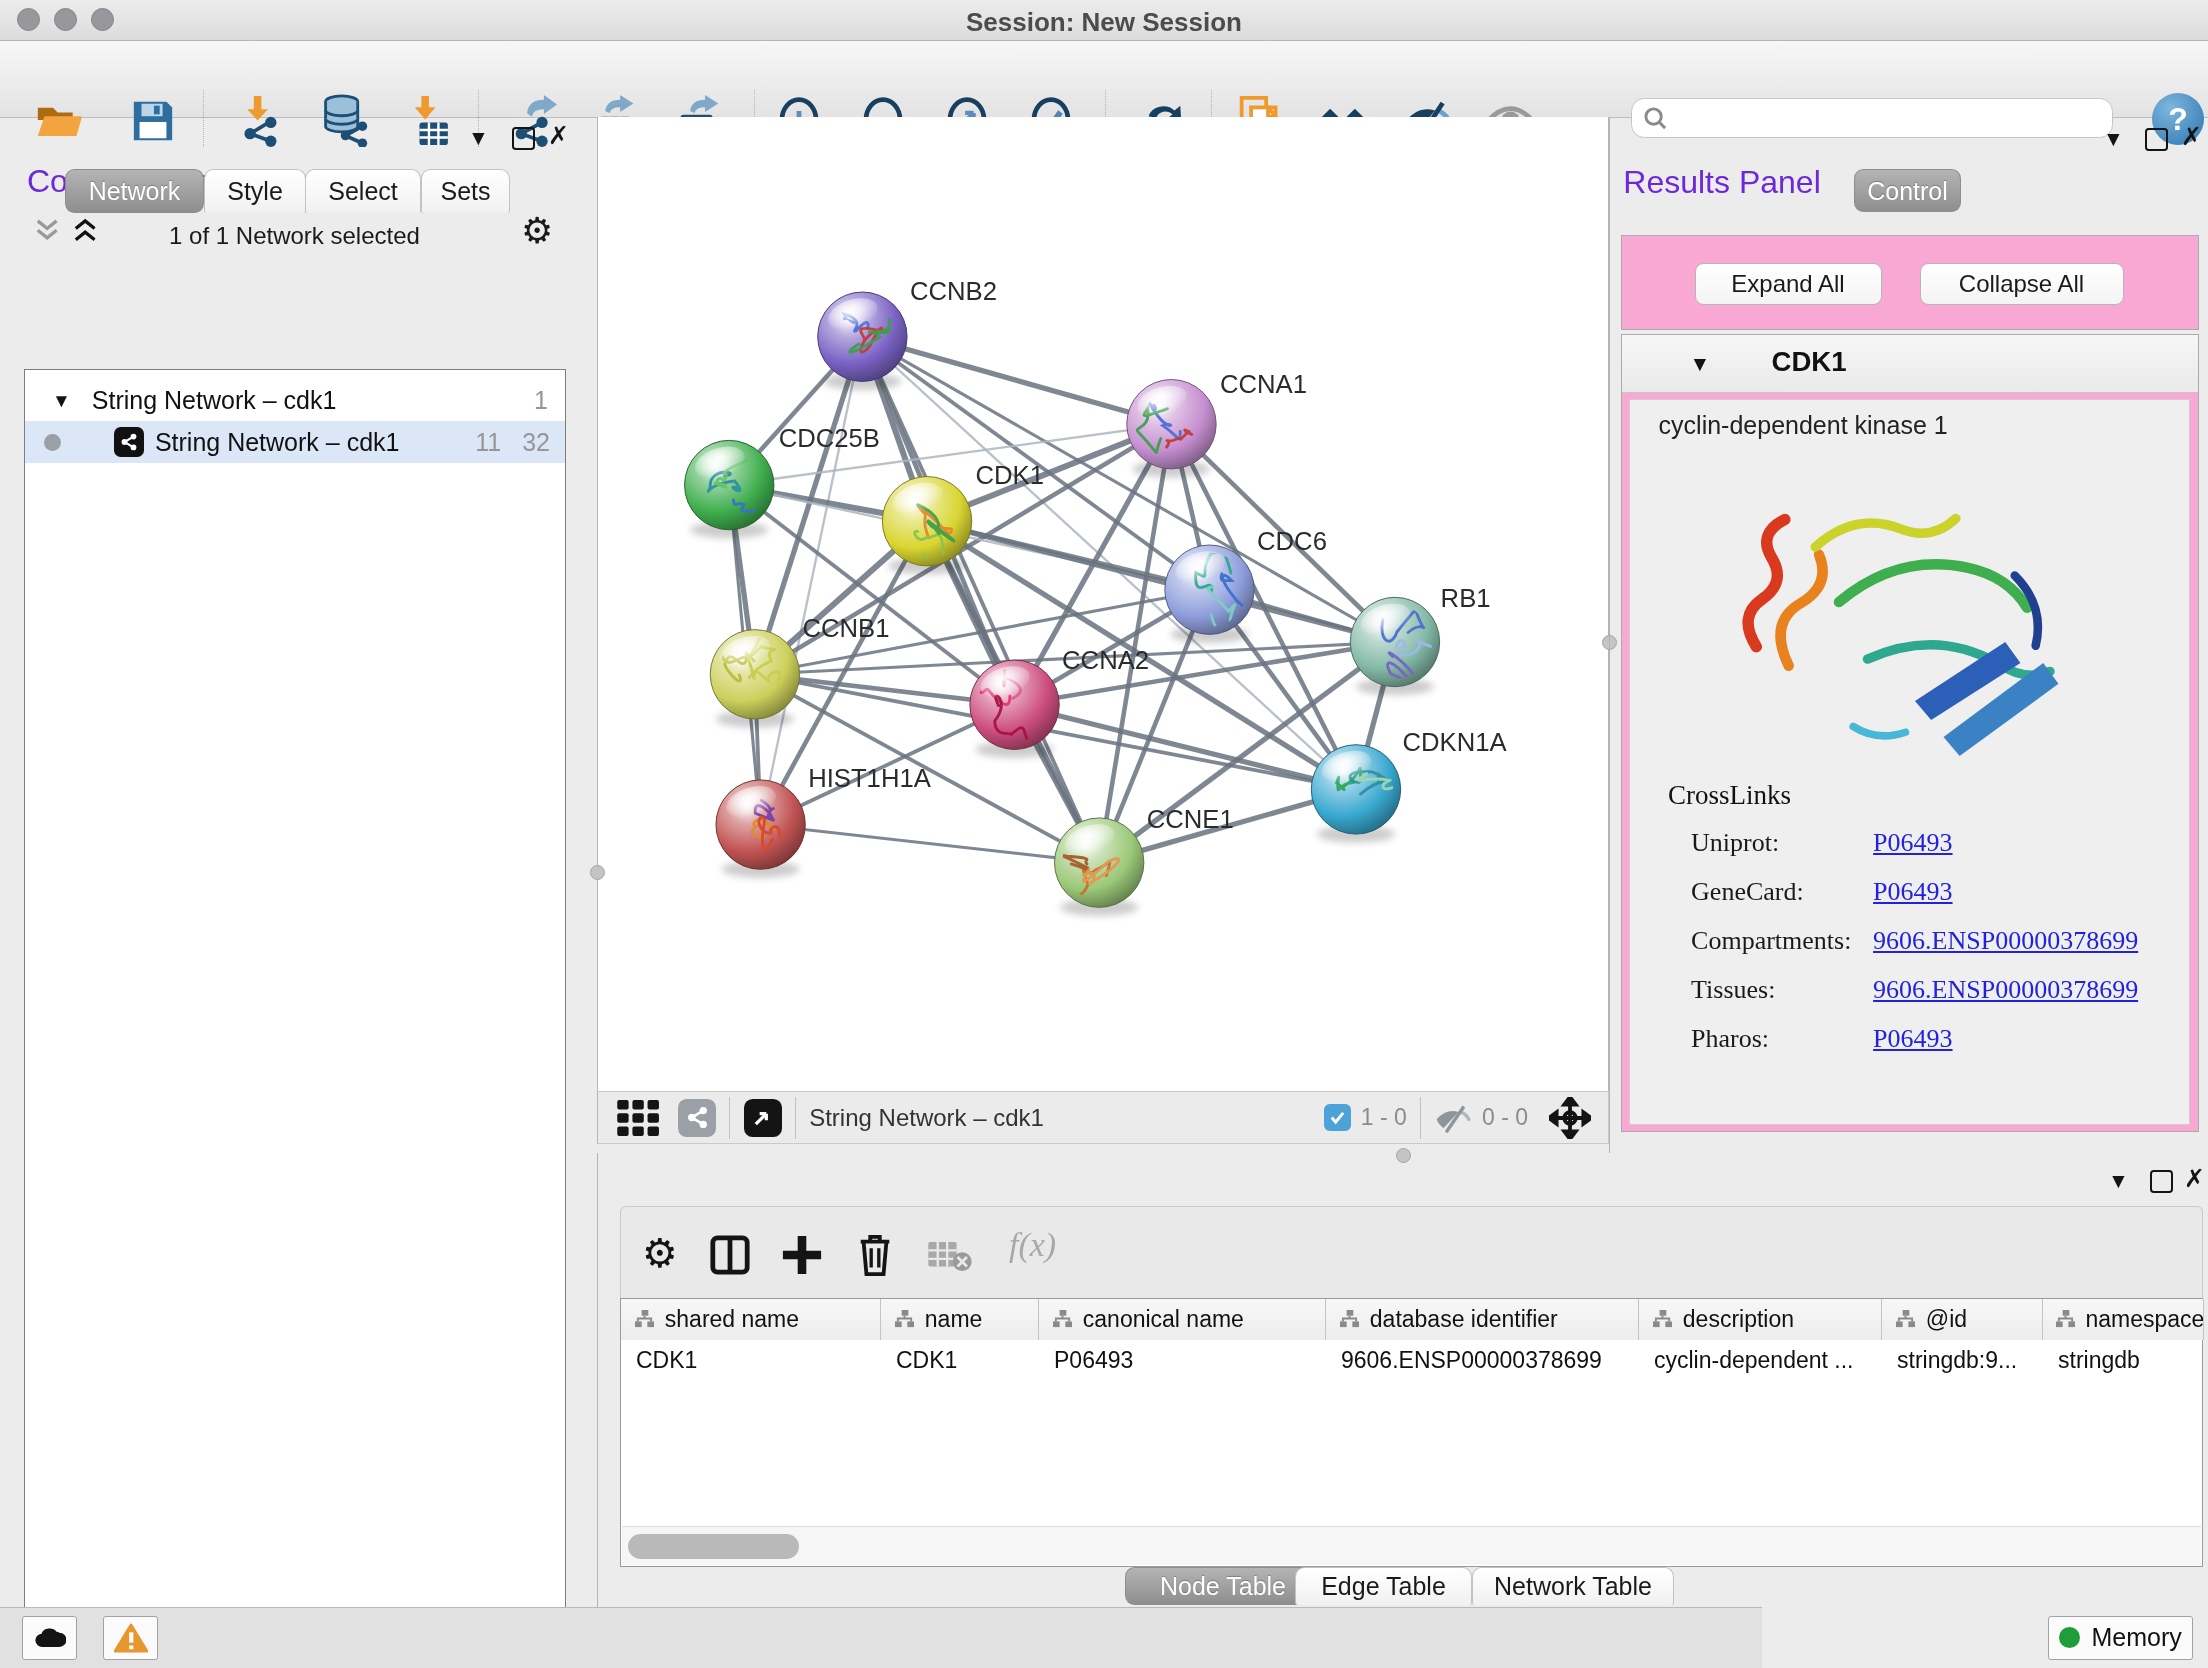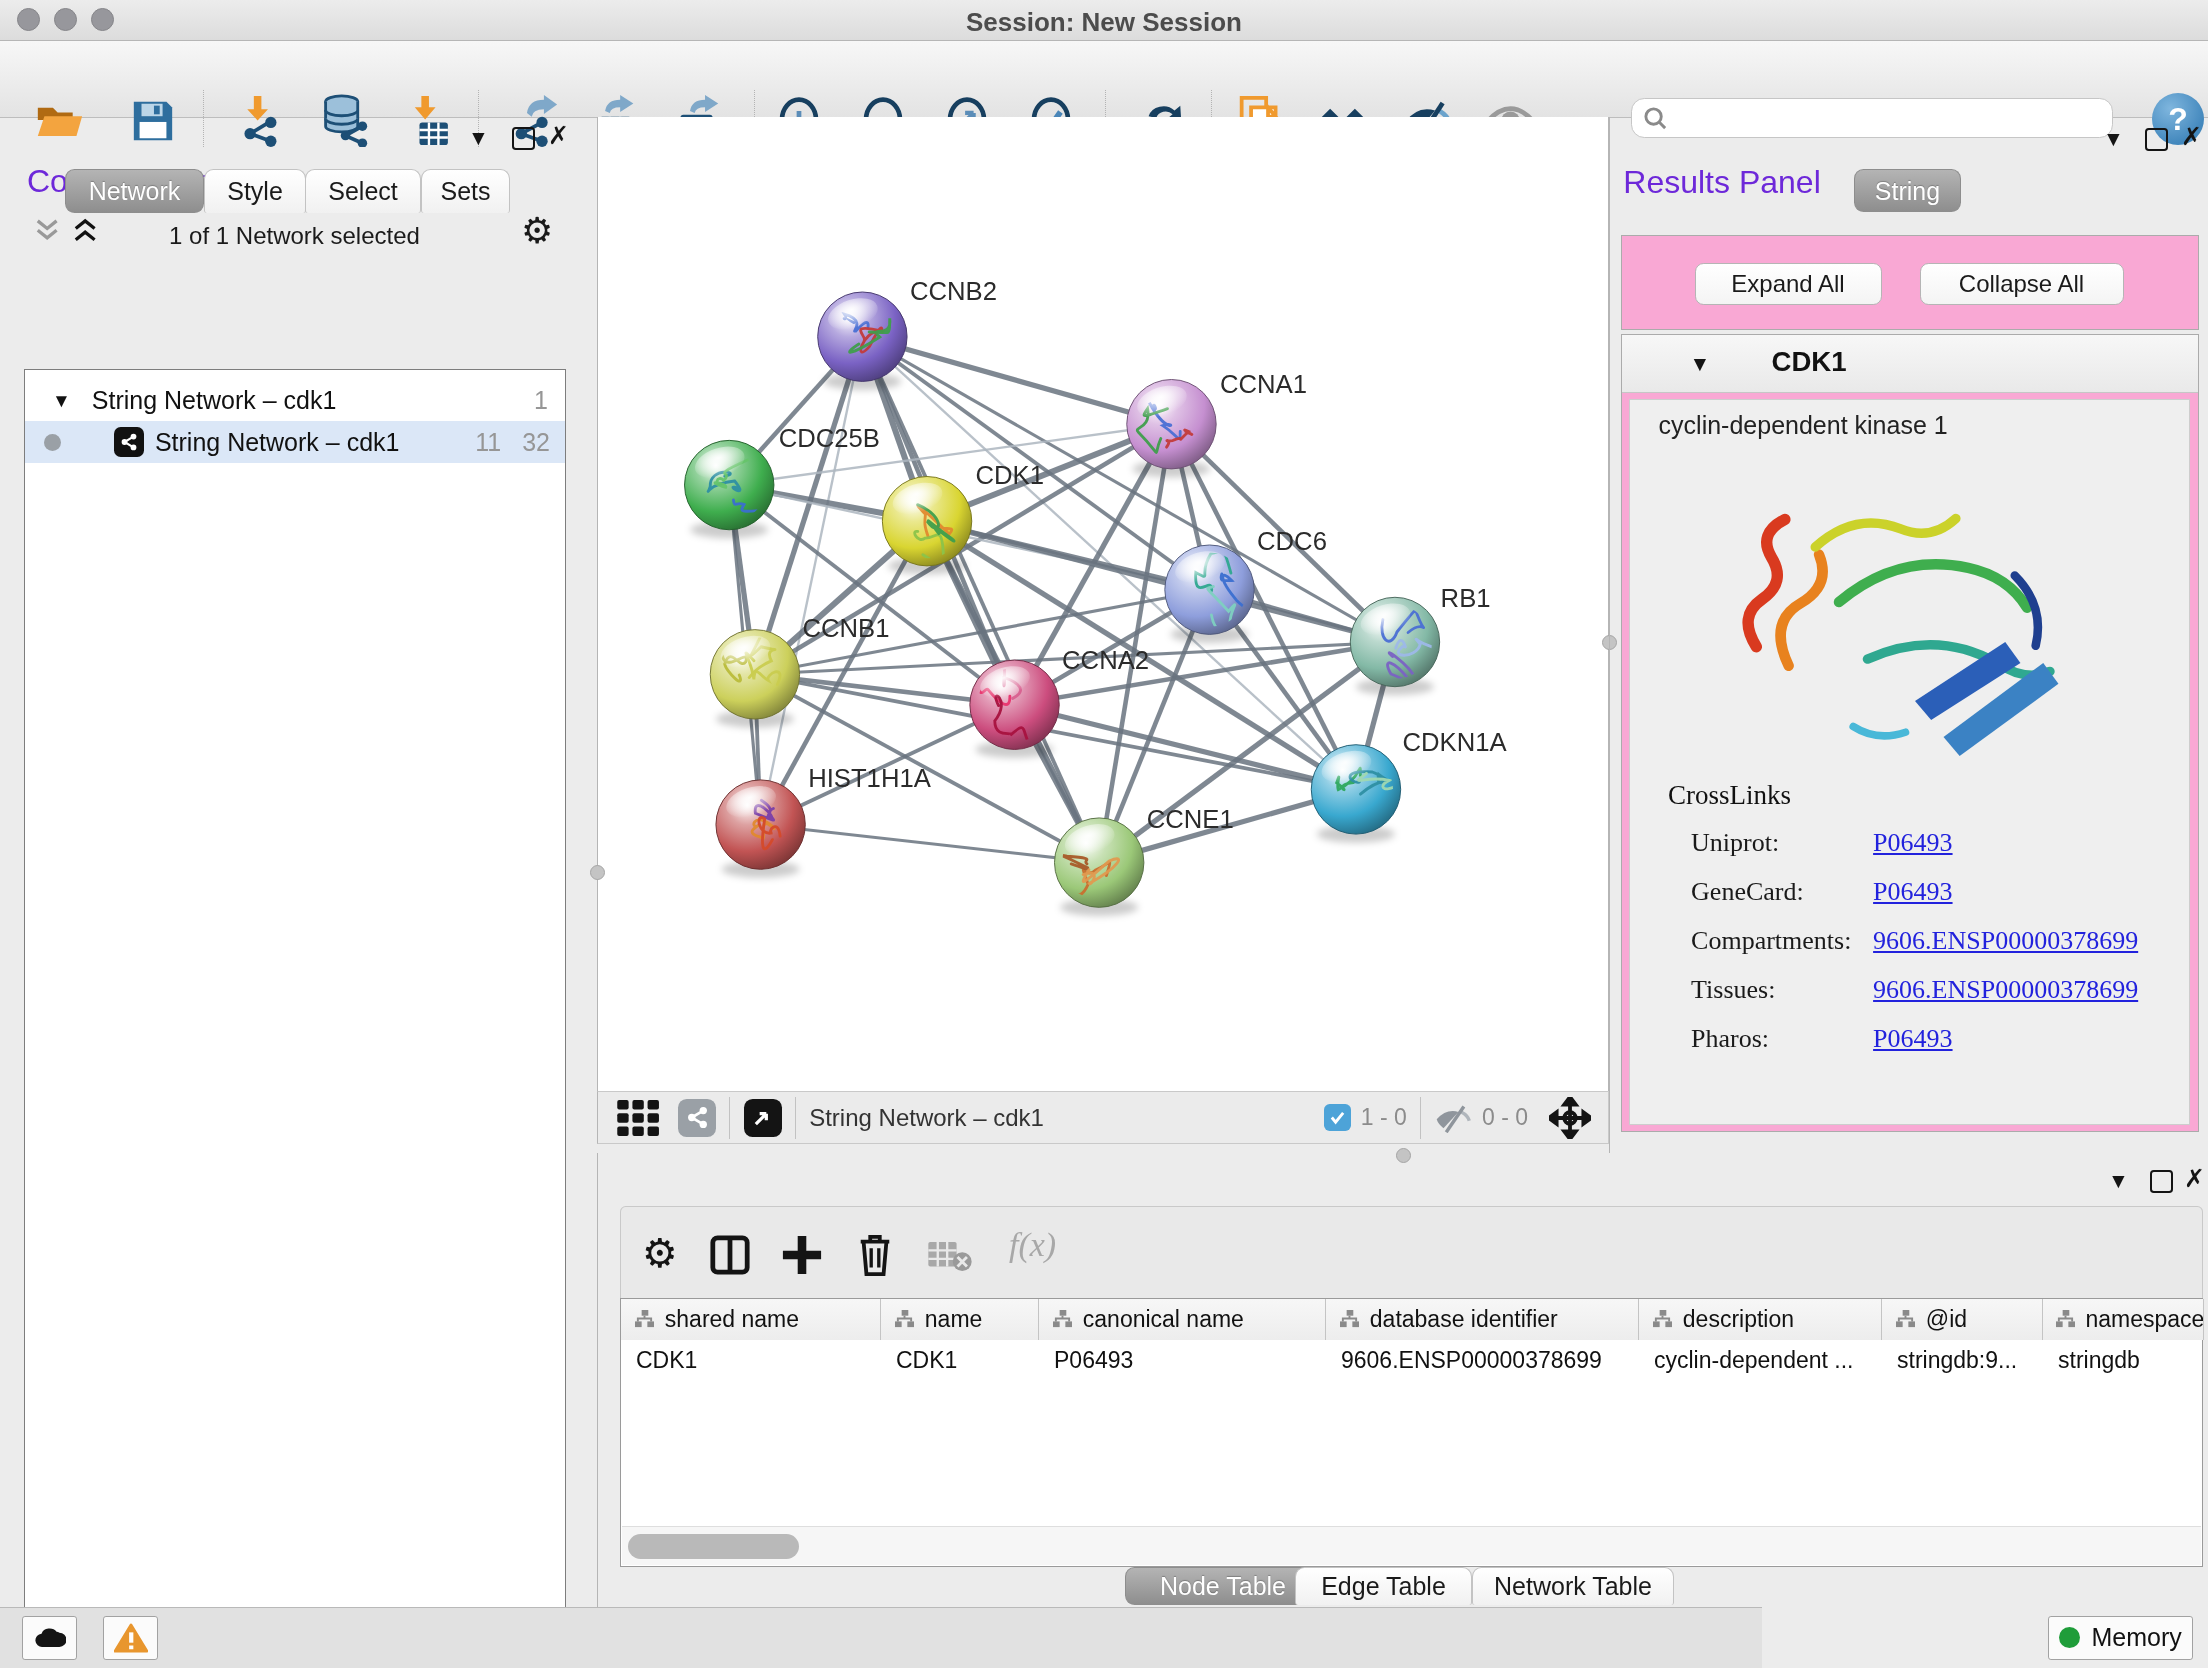--- a/index.html
+++ b/index.html
@@ -623,21 +623,21 @@
   <div class="dotgray" style="left:1602px;top:635px;"></div>
   <div class="dotgray" style="left:1396px;top:1148px;"></div>
 
   <div class="abs" style="left:1609px;top:117px;width:599px;height:1036px;border-left:1px solid #b5b5b5;box-sizing:border-box;">
     <div class="abs phead" style="left:13.3px;top:8.6px;">Results Panel</div>
     <div class="abs picon" style="left:493px;top:10.5px;">▼</div>
     <div class="abs sqicon" style="left:535px;top:10.5px;"></div>
     <div class="abs picon" style="left:571px;top:8.6px;font-weight:bold;font-size:25px;">✗</div>
 
     <div class="tab active" style="left:244px;top:52px;width:107px;height:43px;position:absolute;">
-        <span>String</span>
+        <span>Control</span>
       </div>
 
     <div class="rbox" style="left:10.5px;top:118px;width:578px;height:95px;">
       <button class="btn" style="position:absolute;left:73px;top:27px;width:187px;height:42px;">Expand All</button>
       <button class="btn" style="position:absolute;left:298px;top:27px;width:204px;height:42px;">Collapse All</button>
     </div>
 
     <div class="rbox" style="left:10.5px;top:217px;width:578px;height:798px;">
       <div class="abs" style="left:0;top:0;width:100%;height:57px;background:linear-gradient(#f7f7f7,#e9e9e9);border-bottom:1px solid #c6c6c6;">
         <span class="abs" style="left:68px;top:17px;font-size:21px;color:#141414;">▼</span>

